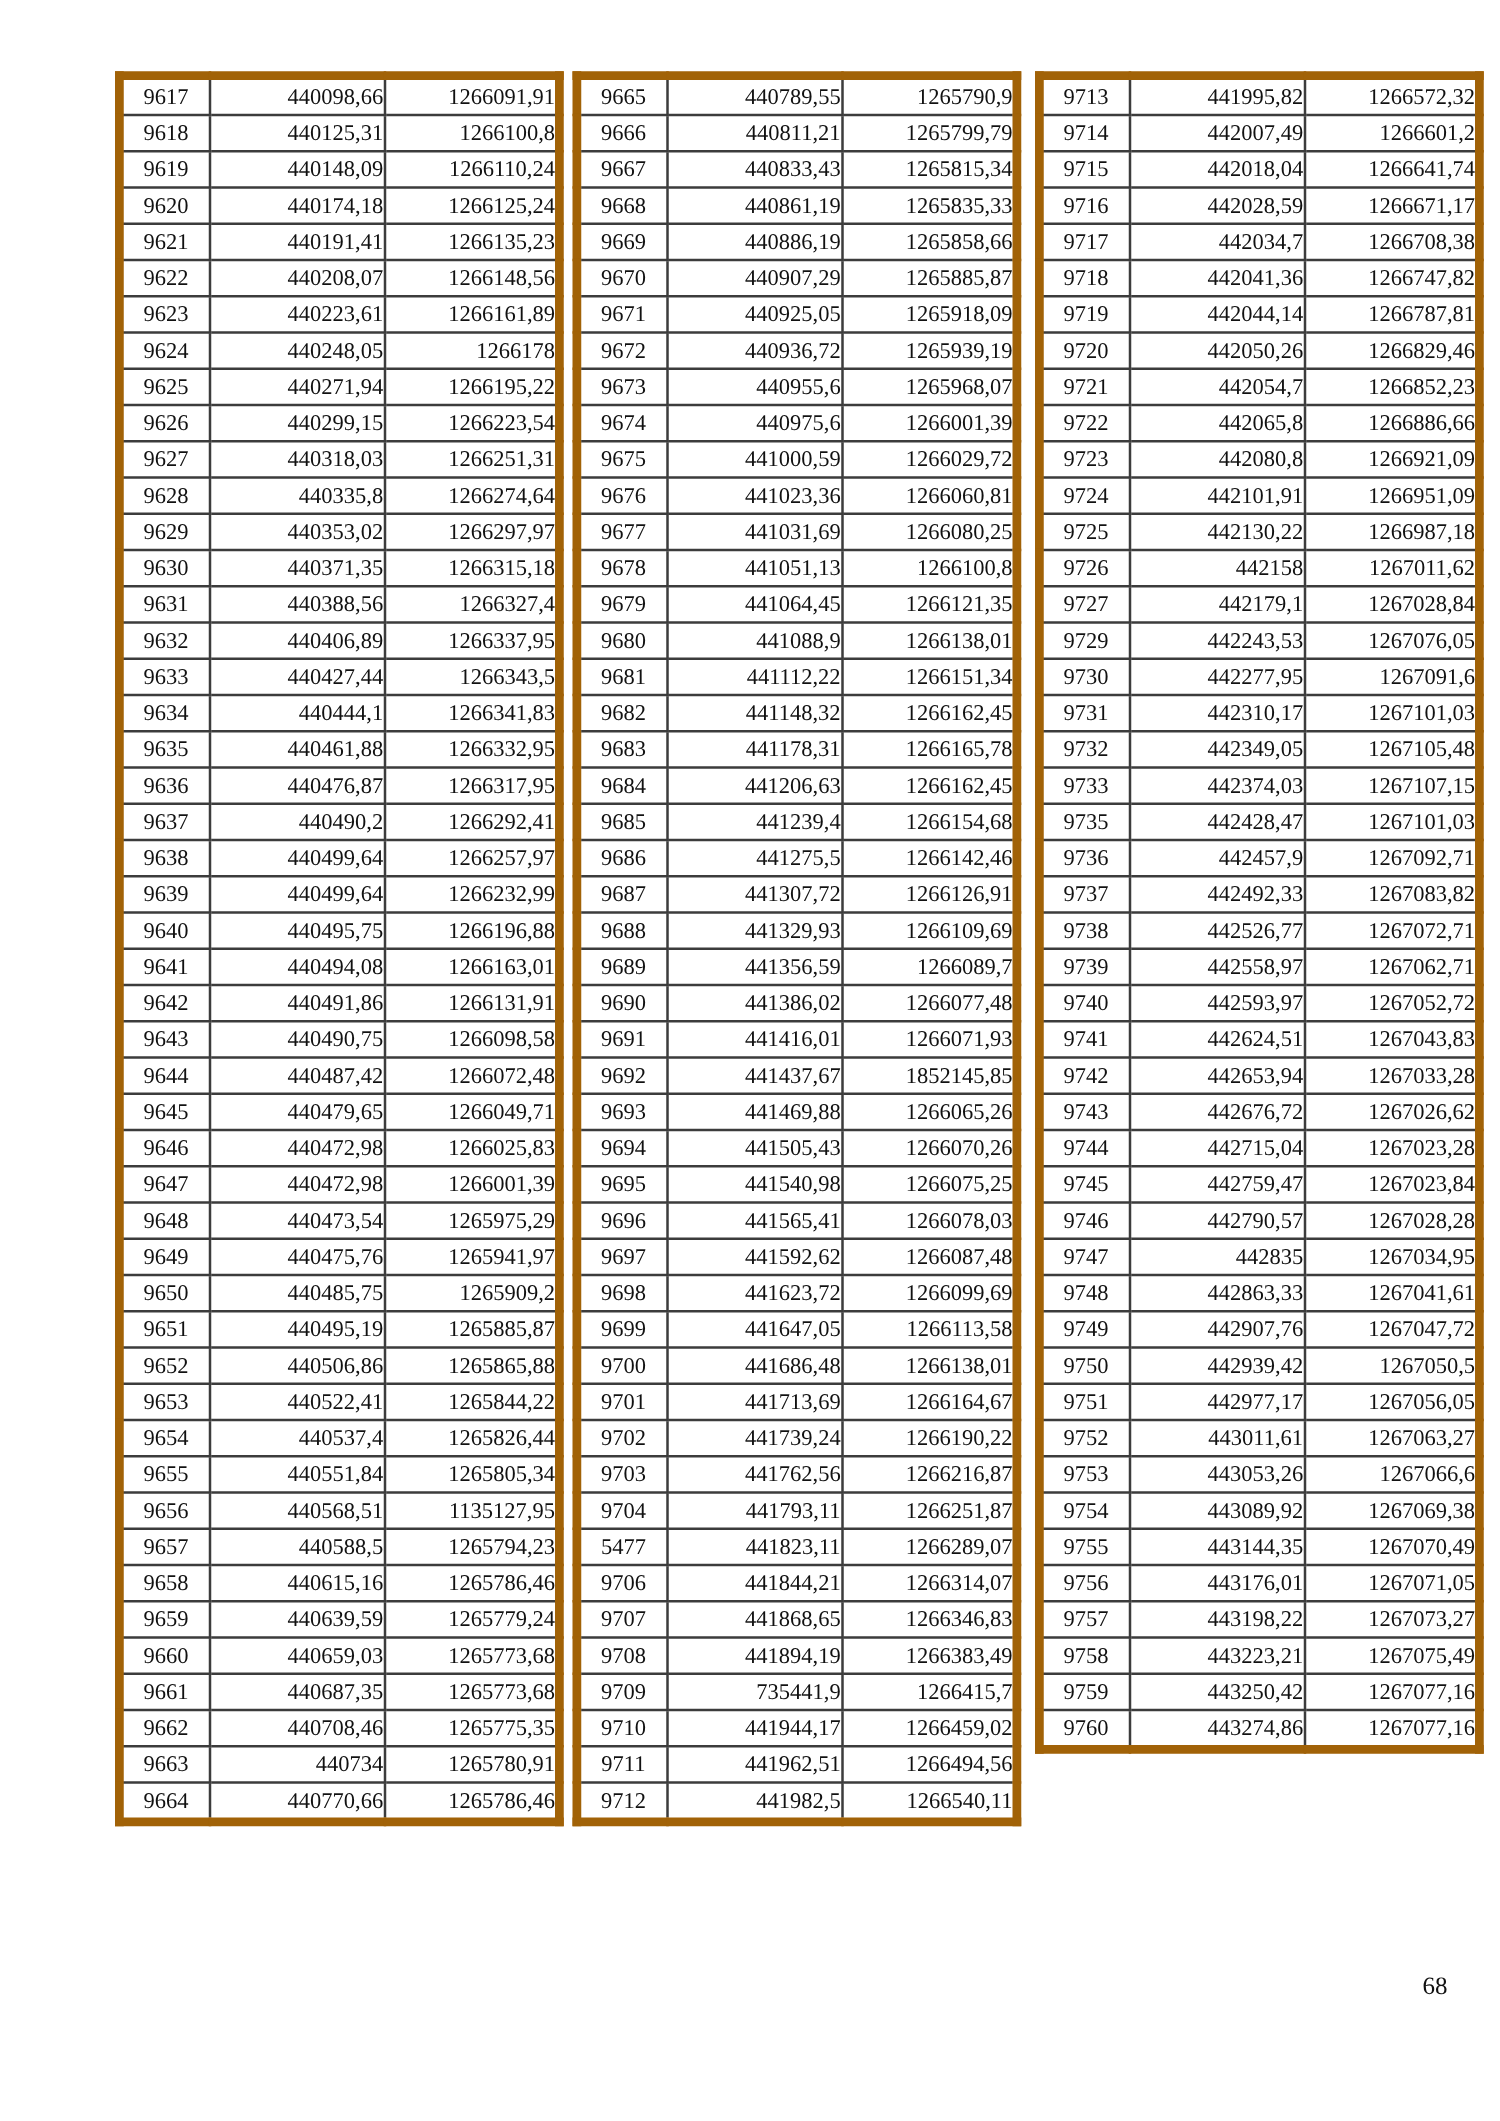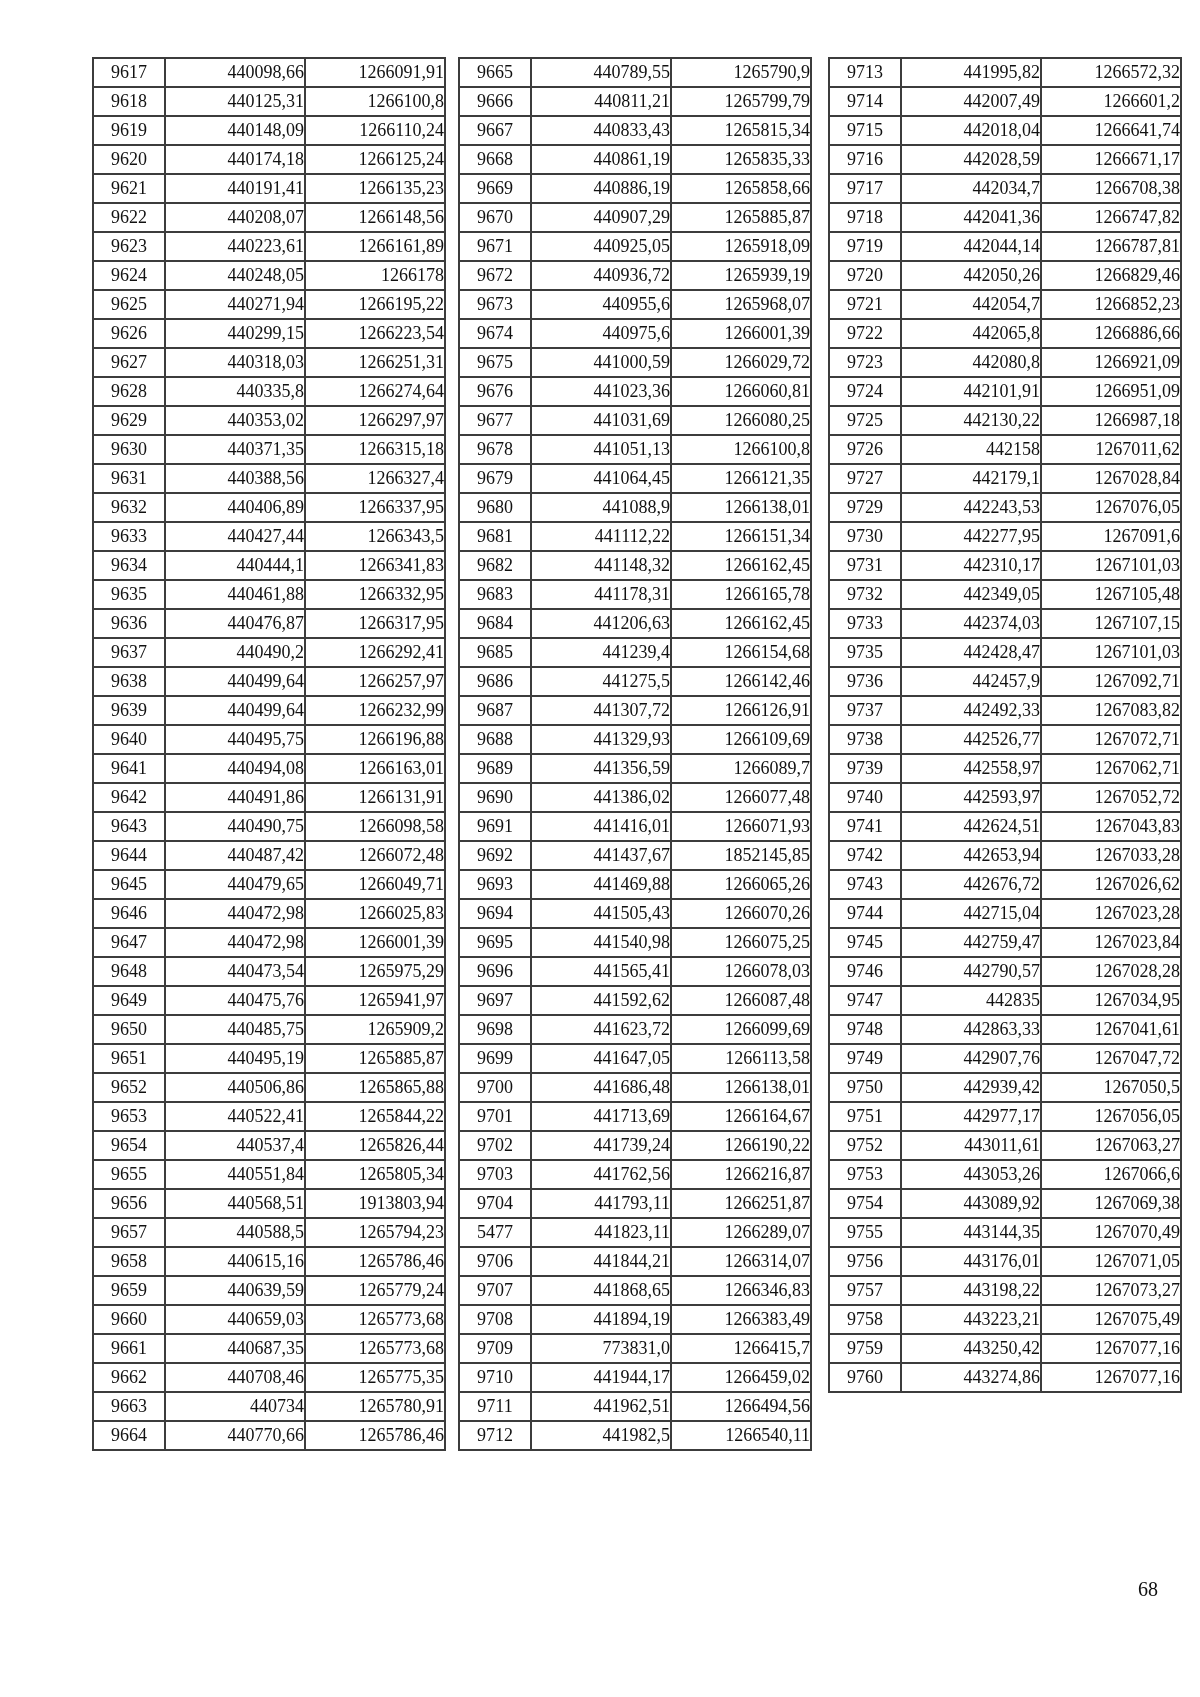--- a/index.html
+++ b/index.html
@@ -17,21 +17,21 @@
   .page {
     position: absolute;
     inset: 0;
     background: #ffffff;
   }
   table.coords {
     position: absolute;
     top: 57px;
     border-collapse: collapse;
     table-layout: fixed;
-    border: 1px solid #a16207;
+    border: 7px solid #a16207;
   }
   table.t1 { left: 92px; }
   table.t2 { left: 458px; }
   table.t3 { left: 828px; }
   table.coords td {
     border: 2px solid #3c3c3c;
     height: 27px;
     font-size: 18px;
     line-height: 27px;
     padding: 0;
@@ -260,21 +260,21 @@
           <td class="c-val">1265826,44</td>
         </tr>
         <tr>
           <td class="c-id">9655</td>
           <td class="c-val">440551,84</td>
           <td class="c-val">1265805,34</td>
         </tr>
         <tr>
           <td class="c-id">9656</td>
           <td class="c-val">440568,51</td>
-          <td class="c-val">1913803,94</td>
+          <td class="c-val">1135127,95</td>
         </tr>
         <tr>
           <td class="c-id">9657</td>
           <td class="c-val">440588,5</td>
           <td class="c-val">1265794,23</td>
         </tr>
         <tr>
           <td class="c-id">9658</td>
           <td class="c-val">440615,16</td>
           <td class="c-val">1265786,46</td>
@@ -534,21 +534,21 @@
           <td class="c-val">441868,65</td>
           <td class="c-val">1266346,83</td>
         </tr>
         <tr>
           <td class="c-id">9708</td>
           <td class="c-val">441894,19</td>
           <td class="c-val">1266383,49</td>
         </tr>
         <tr>
           <td class="c-id">9709</td>
-          <td class="c-val">773831,0</td>
+          <td class="c-val">735441,9</td>
           <td class="c-val">1266415,7</td>
         </tr>
         <tr>
           <td class="c-id">9710</td>
           <td class="c-val">441944,17</td>
           <td class="c-val">1266459,02</td>
         </tr>
         <tr>
           <td class="c-id">9711</td>
           <td class="c-val">441962,51</td>

